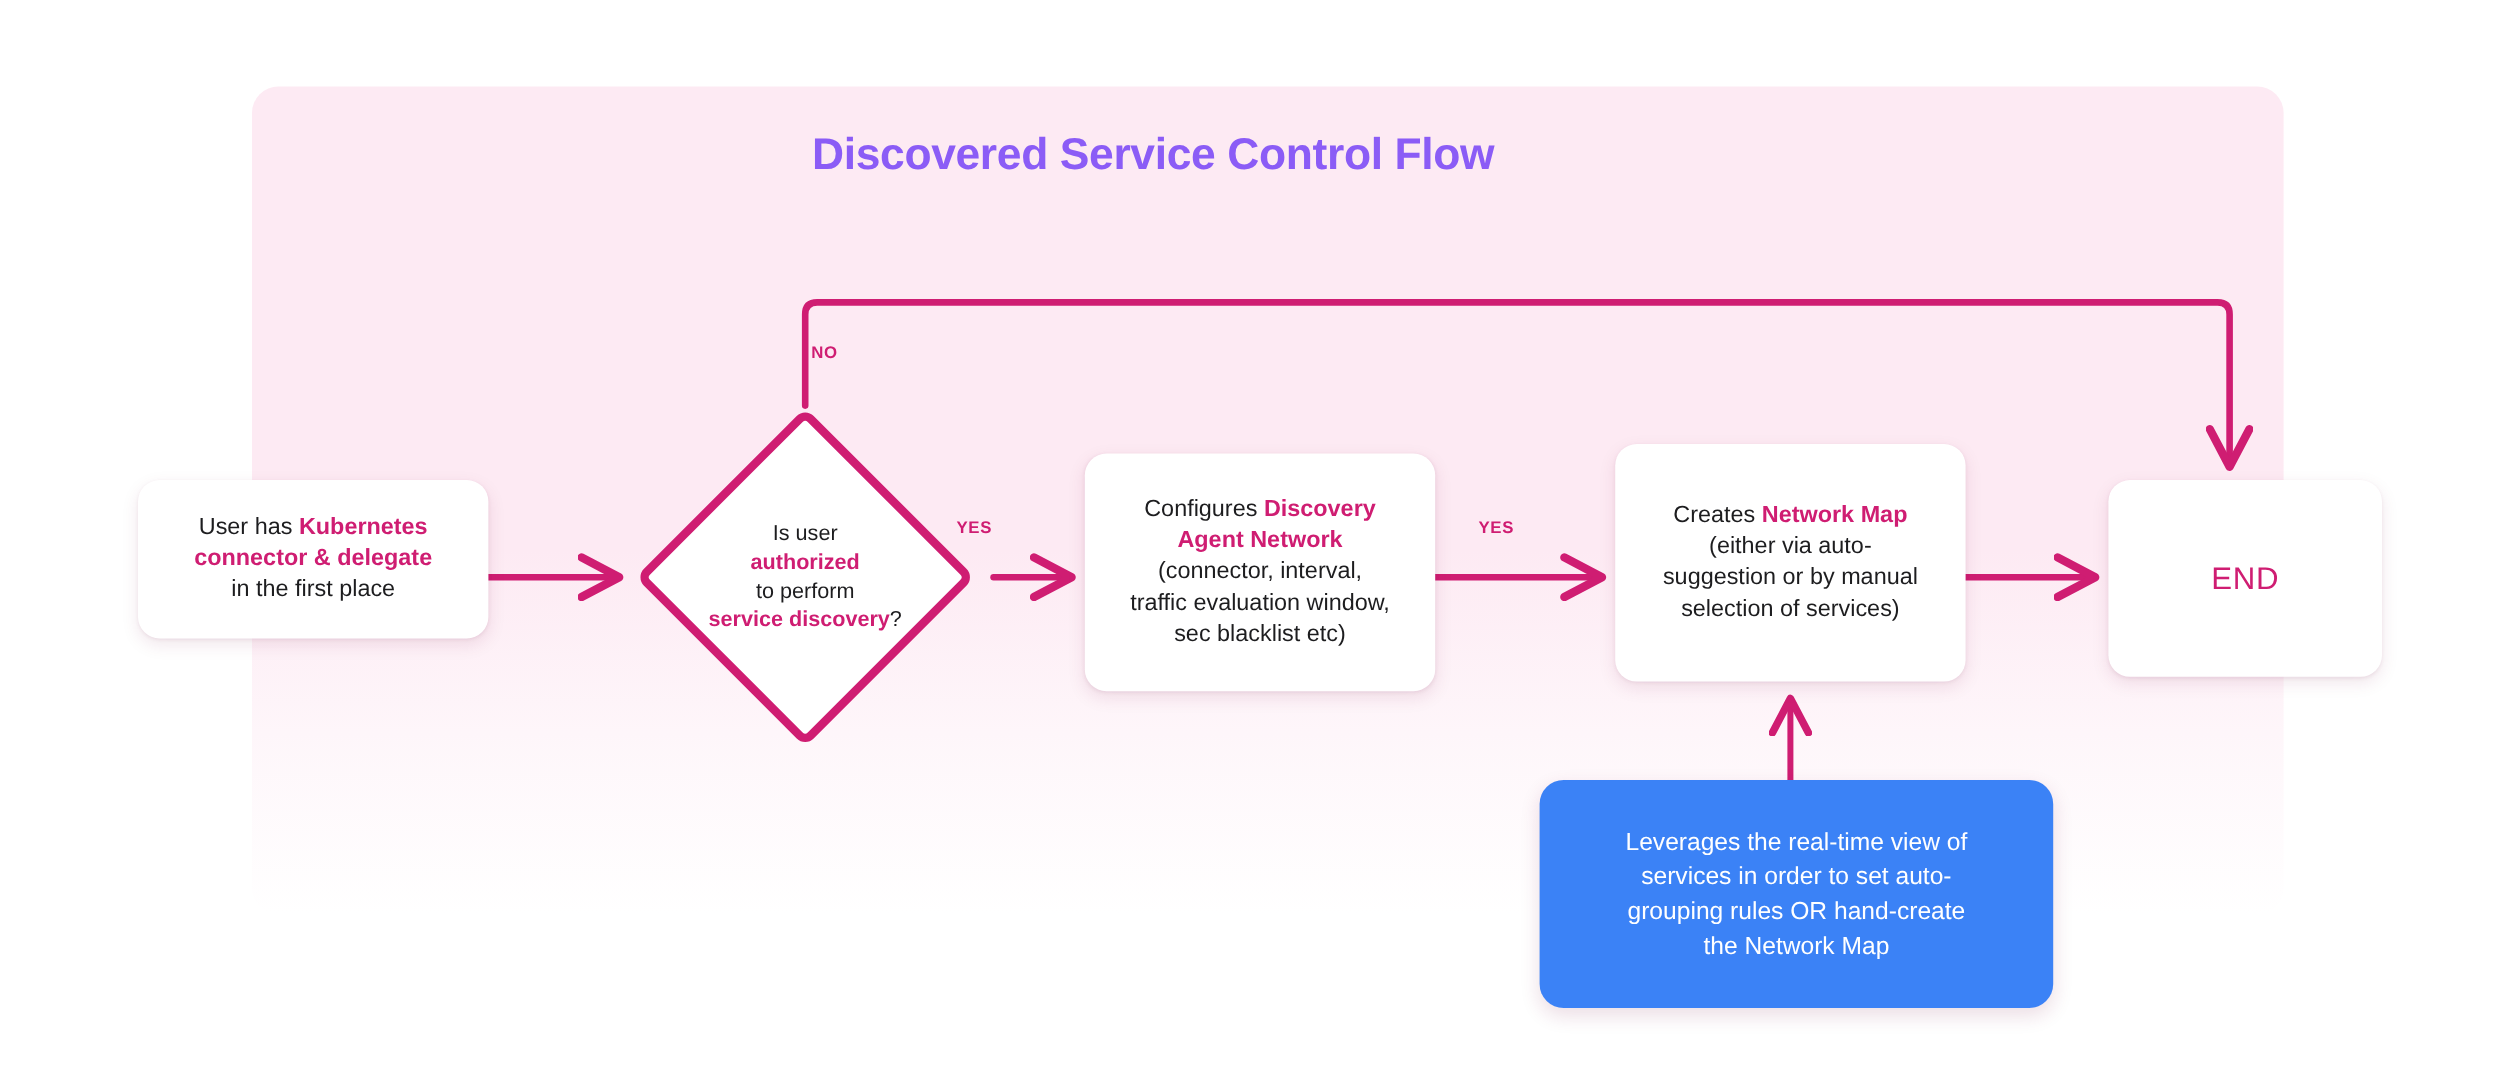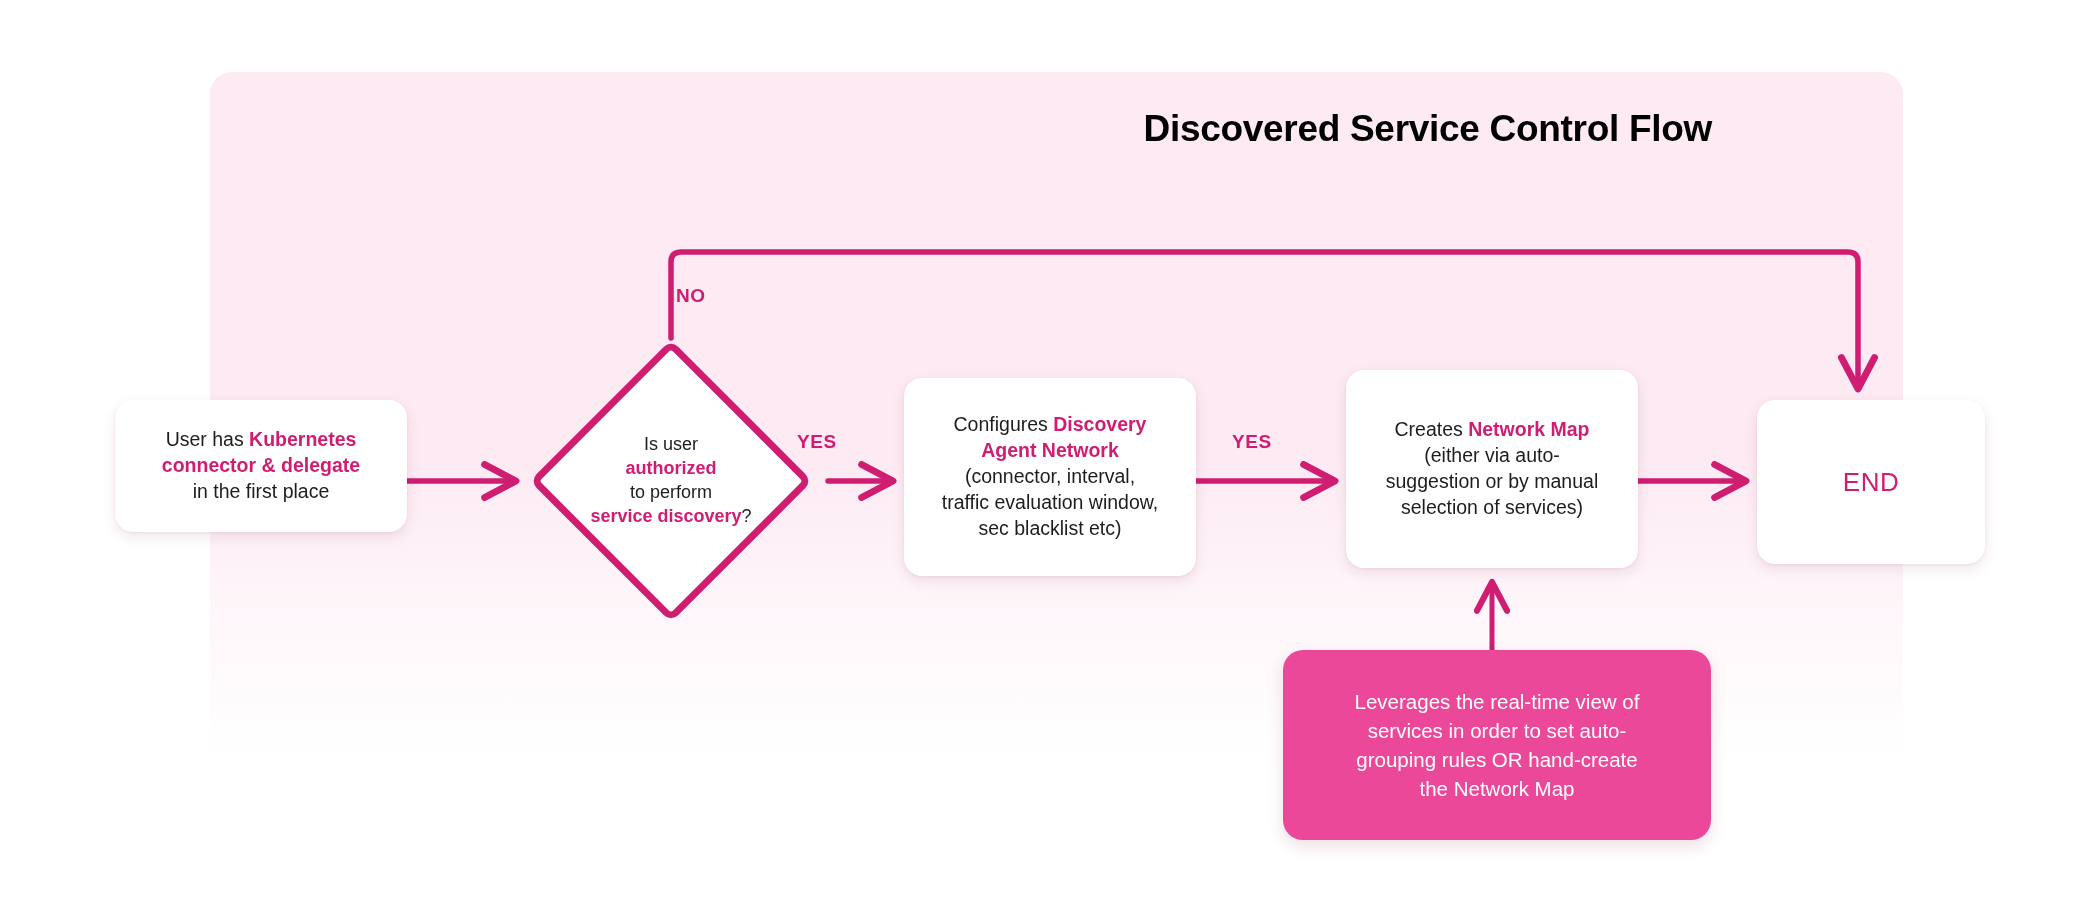--- a/index.html
+++ b/index.html
@@ -122,52 +122,52 @@
     font-size: 26px;
     font-weight: 500;
     letter-spacing: 0.5px;
   }
 
   
   #node-note {
     position: absolute;
     left: 1283px; top: 650px;
     width: 428px; height: 190px;
-    background: #ec4899;
+    background: #3b82f6;
     border-radius: 20px;
     box-shadow: 0 6px 16px rgba(120, 20, 70, 0.14);
     display: flex;
     align-items: center;
     justify-content: center;
     text-align: center;
     color: #ffffff;
     font-size: 20.5px;
     line-height: 1.42;
     box-sizing: border-box;
     padding: 10px 22px;
   }
 
   
   #title {
     position: absolute;
     left: 210px;
     top: 108px;
     width: 1502px;
-    text-align: right;
-    color: #000000;
+    text-align: center;
+    color: #8b5cf6;
     font-size: 37px;
     font-weight: 700;
     letter-spacing: -0.3px;
   }
 
   
   .edge-label {
     position: absolute;
     color: #cf1d72;
-    font-size: 19px;
+    font-size: 14px;
     font-weight: 700;
     letter-spacing: 0.6px;
   }
   #label-no   { left: 676px;  top: 285px; }
   #label-yes1 { left: 797px;  top: 431px; }
   #label-yes2 { left: 1232px; top: 431px; }
 </style>
 </head>
 <body>
 

